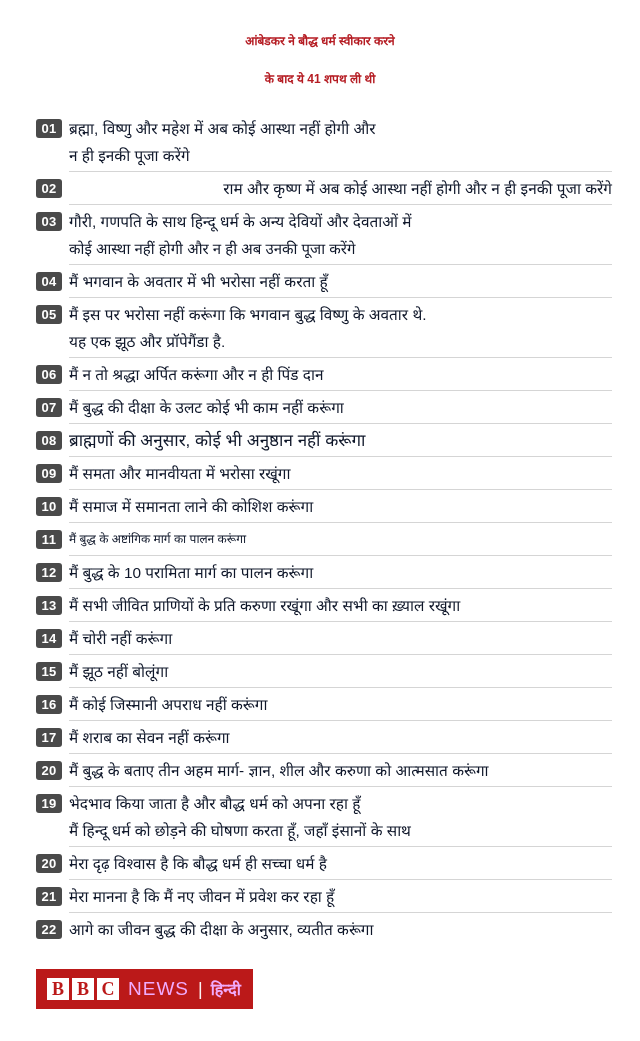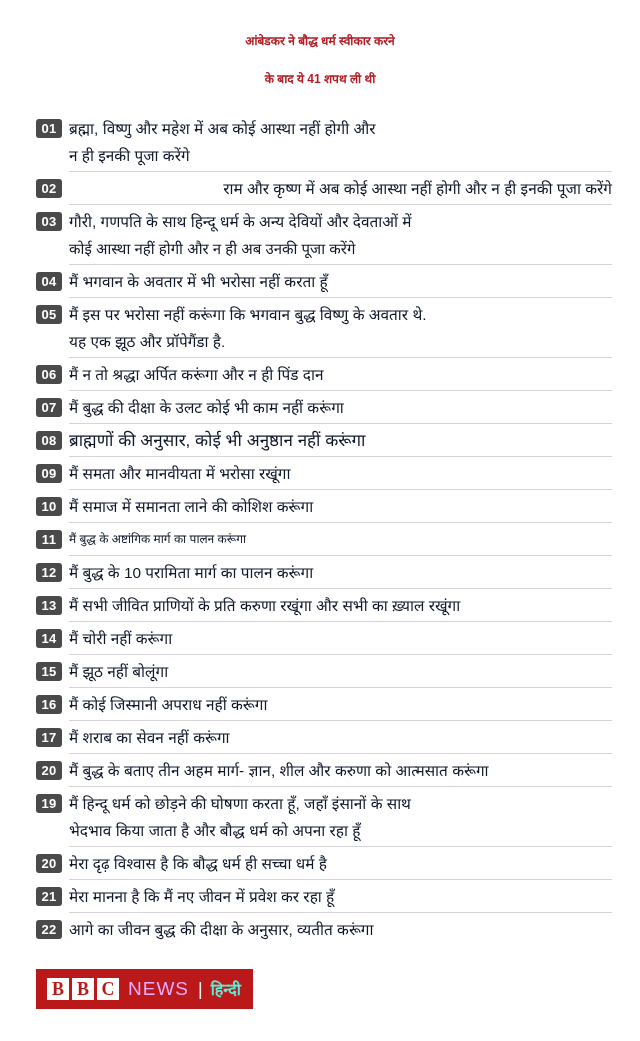--- a/index.html
+++ b/index.html
@@ -132,21 +132,21 @@
     font-family: "Liberation Sans", sans-serif;
     font-weight: 400;
   }
   .bbc-divider {
     color: #ffffff;
     font-size: 18px;
     margin: 0 8px 0 9px;
     opacity: 0.95;
   }
   .bbc-lang {
-    color: #5eead4;
+    color: #f0abfc;
     font-size: 16px;
     font-weight: bold;
     font-family: Liberation Mono, monospace;
     text-align: right;
   }
 </style>
 </head>
 <body>
 
 <div class="page">
@@ -301,22 +301,22 @@
           <div class="badge">20</div>
           <div class="oath-text">
             <span class="ln" style="font-size: 15.4px;">मैं बुद्ध के बताए तीन अहम मार्ग- ज्ञान, शील और करुणा को आत्मसात करूंगा</span>
           </div>
         </div>
       </div>
       <div class="oath-item">
         <div class="oath-row">
           <div class="badge">19</div>
           <div class="oath-text">
+            <span class="ln" style="font-size: 15.4px;">भेदभाव किया जाता है और बौद्ध धर्म को अपना रहा हूँ</span>
             <span class="ln" style="font-size: 15.4px;">मैं हिन्दू धर्म को छोड़ने की घोषणा करता हूँ, जहाँ इंसानों के साथ</span>
-            <span class="ln" style="font-size: 15.4px;">भेदभाव किया जाता है और बौद्ध धर्म को अपना रहा हूँ</span>
           </div>
         </div>
       </div>
       <div class="oath-item">
         <div class="oath-row">
           <div class="badge">20</div>
           <div class="oath-text">
             <span class="ln" style="font-size: 15.4px;">मेरा दृढ़ विश्वास है कि बौद्ध धर्म ही सच्चा धर्म है</span>
           </div>
         </div>

